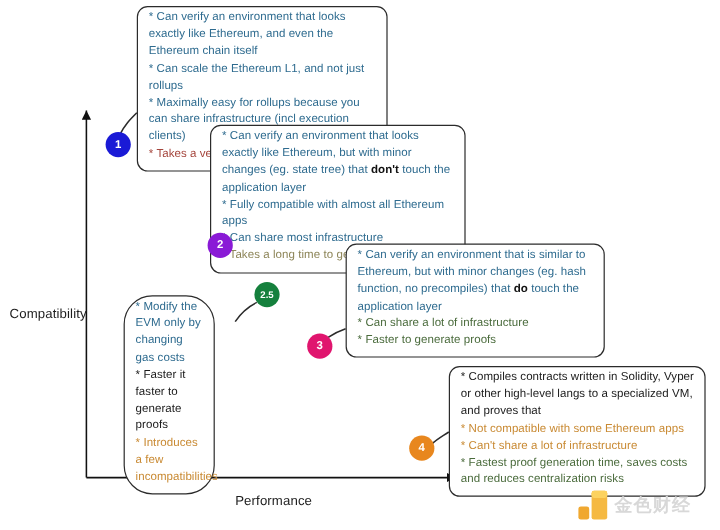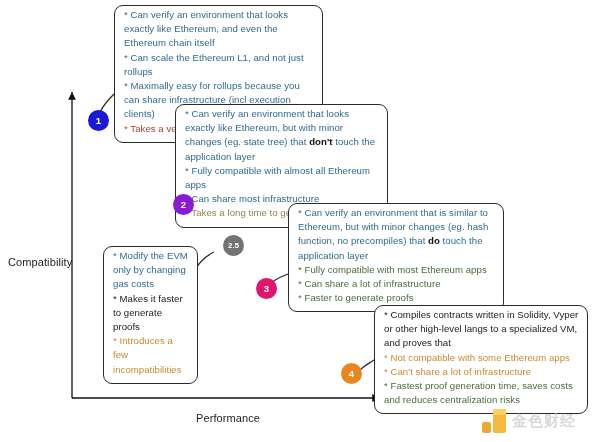--- a/index.html
+++ b/index.html
@@ -143,49 +143,48 @@
     <div class="line c-neg-red">* Takes a very long time to generate proofs</div>
   </div>
 
   <div class="callout" id="callout-2" style="left:175px; top:104px; width:213px;">
     <div class="line c-neutral"><span>* Can verify an environment that looks exactly like Ethereum, but with minor changes (eg. state tree) that </span><span class="bold">don't</span><span> touch the application layer</span></div>
     <div class="line c-neutral">* Fully compatible with almost all Ethereum apps</div>
     <div class="line c-neutral">* Can share most infrastructure</div>
     <div class="line c-neg-tan">* Takes a long time to generate proofs</div>
   </div>
 
-  <div class="callout" id="callout-25" style="left:103px; top:246px; width:95px;">
+  <div class="callout" id="callout-25" style="left:103px; top:246px; width:76px;border-radius:24px;">
     <div class="line c-neutral">* Modify the EVM only by changing gas costs</div>
-    <div class="line c-dark">* Makes it faster to generate proofs</div>
+    <div class="line c-dark">* Faster it faster to generate proofs</div>
     <div class="line c-neg-orange">* Introduces a few incompatibilities</div>
   </div>
 
   <div class="callout" id="callout-3" style="left:288px; top:203px; width:216px;">
     <div class="line c-neutral"><span>* Can verify an environment that is similar to Ethereum, but with minor changes (eg. hash function, no precompiles) that </span><span class="bold">do</span><span> touch the application layer</span></div>
-    <div class="line c-pos">* Fully compatible with most Ethereum apps</div>
     <div class="line c-pos">* Can share a lot of infrastructure</div>
     <div class="line c-pos">* Faster to generate proofs</div>
   </div>
 
   <div class="callout" id="callout-4" style="left:374px; top:305px; width:214px;">
     <div class="line c-dark">* Compiles contracts written in Solidity, Vyper or other high-level langs to a specialized VM, and proves that</div>
     <div class="line c-neg-orange">* Not compatible with some Ethereum apps</div>
     <div class="line c-neg-orange">* Can't share a lot of infrastructure</div>
     <div class="line c-pos">* Fastest proof generation time, saves costs and reduces centralization risks</div>
   </div>
 
   <div class="node" id="node-1" style="left:88px; top:110px; width:21px; height:21px; background:#1a1ad6;">
     <span>1</span>
   </div>
 
   <div class="node" id="node-2" style="left:173px; top:194px; width:21px; height:21px; background:#8a1ad6;">
     <span>2</span>
   </div>
 
-  <div class="node small-text" id="node-25" style="left:223px; top:235px; width:21px; height:21px; background:#737373;">
+  <div class="node small-text" id="node-25" style="left:212px; top:235px; width:21px; height:21px; background:#15803d;">
     <span>2.5</span>
   </div>
 
   <div class="node" id="node-3" style="left:256px; top:278px; width:21px; height:21px; background:#e0156e;">
     <span>3</span>
   </div>
 
   <div class="node" id="node-4" style="left:341px; top:363px; width:21px; height:21px; background:#e8871e;">
     <span>4</span>
   </div>

